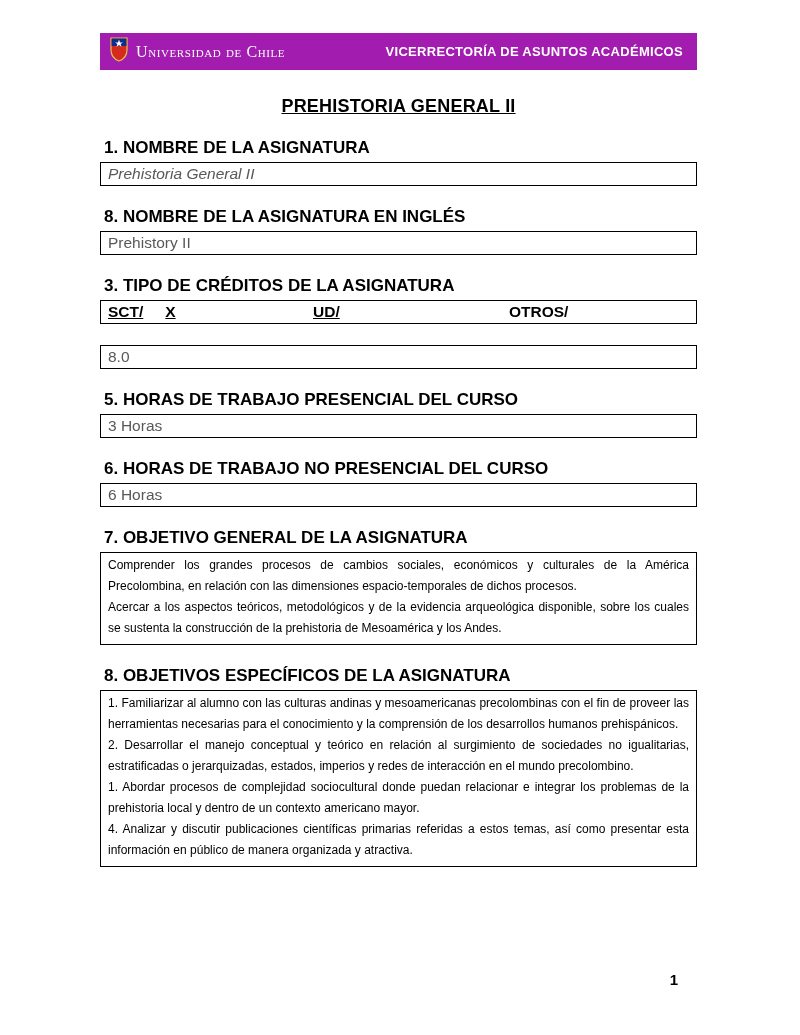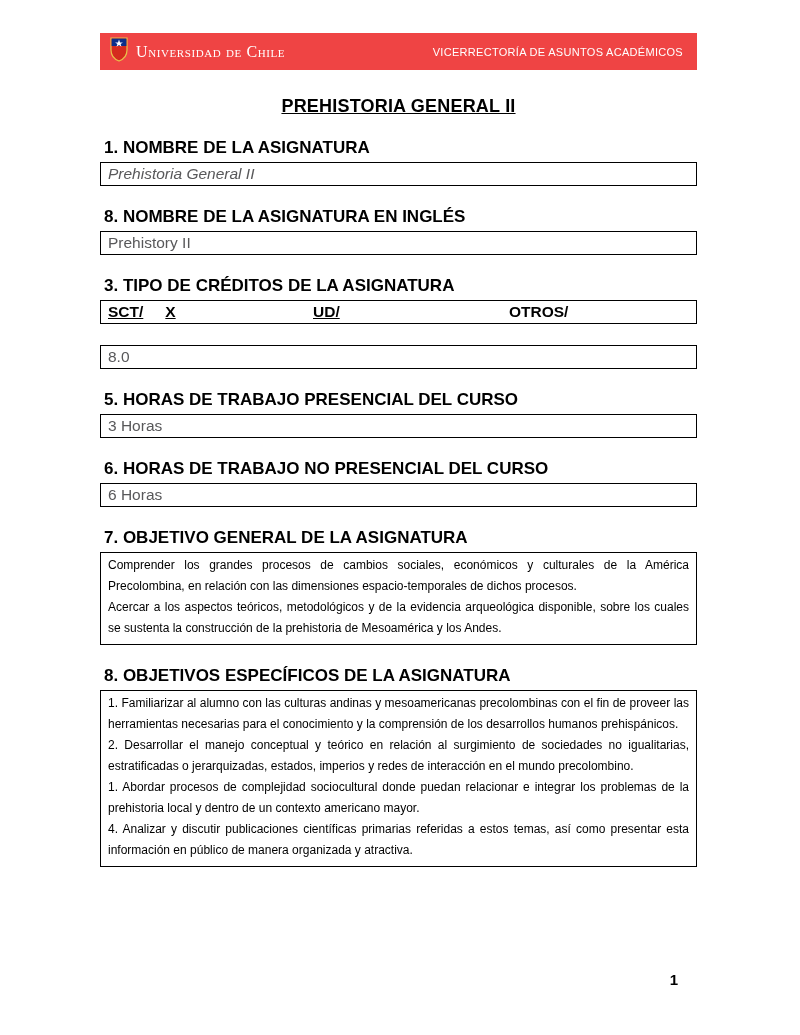--- a/index.html
+++ b/index.html
@@ -4,30 +4,30 @@
 <style>
   * { margin:0; padding:0; box-sizing:border-box; }
   html,body { background:#ffffff; }
   .page {
     width:800px; height:1035px; background:#ffffff; position:relative;
     font-family:"Liberation Sans", sans-serif; color:#000;
     padding:33px 103px 0 100px; overflow:hidden;
   }
   
   .topbar {
-    height:37px; background:#ef4444; display:flex; align-items:center;
+    height:37px; background:#a21caf; display:flex; align-items:center;
     justify-content:space-between; padding:0 14px 0 10px;
   }
   .brand { display:flex; align-items:center; gap:8px; }
   .brand-text {
     color:#ffffff; font-family:"Liberation Serif", serif;
     font-variant:small-caps; font-size:16px; letter-spacing:0.6px;
   }
   .dept {
-    color:#ffffff; font-size:11px; font-weight:normal; letter-spacing:0.3px;
+    color:#ffffff; font-size:13px; font-weight:bold; letter-spacing:0.3px;
   }
   
   .doc-title {
     text-align:center; font-size:18px; font-weight:bold;
     text-decoration:underline; margin-top:26px; letter-spacing:0.2px;
   }
   
   .sec { margin-top:21px; }
   .sec h2 { font-size:17px; font-weight:bold; margin:0 0 4px 4px; }
   .box {

